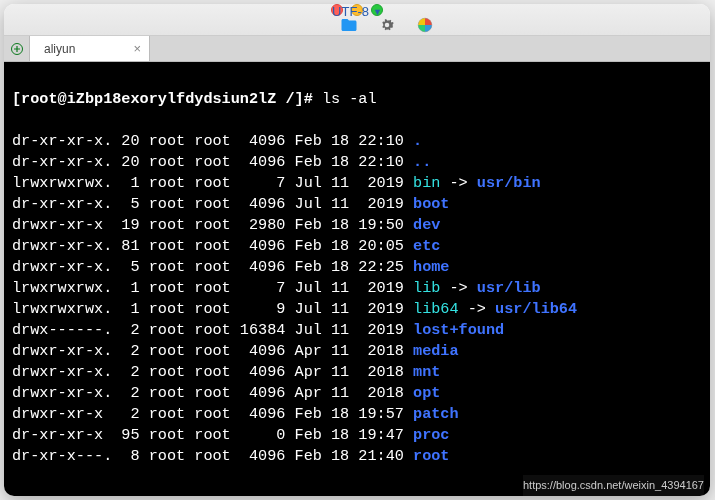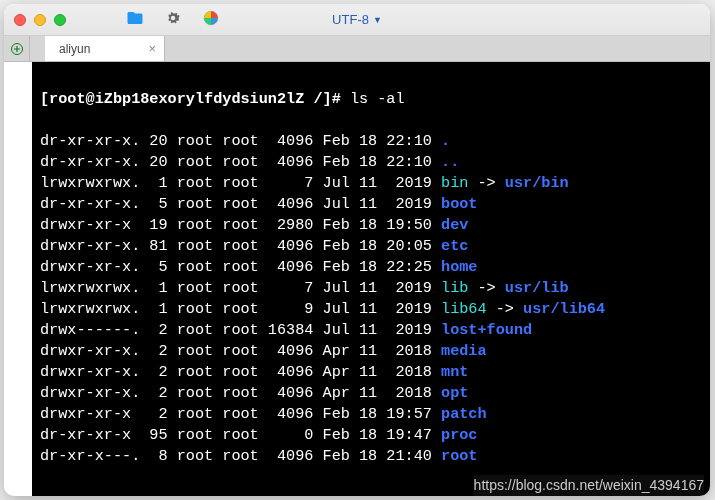--- a/index.html
+++ b/index.html
@@ -23,20 +23,21 @@
     flex-direction: column;
   }
   .titlebar {
     height: 32px;
     background: linear-gradient(#efefef,#e5e5e5);
     border-bottom: 1px solid #ccc;
     display: flex;
     align-items: center;
     padding: 0 10px;
     position: relative;
+    flex-direction: column;
   }
   .traffic {
     display: flex;
     gap: 8px;
   }
   .dot {
     width: 12px; height: 12px; border-radius: 50%;
   }
   .dot.red{background:#ff5f57;border:1px solid #e0443e;}
   .dot.yellow{background:#febc2e;border:1px solid #d79f22;}
@@ -78,50 +79,48 @@
   .tab {
     background:#fff;
     border-right:1px solid #bbb;
     padding:0 30px 0 14px;
     display:flex;
     align-items:center;
     font-size:12px;
     color:#444;
     position:relative;
     min-width:120px;
-    margin-left:15px;
   }
   .tab-close{
     position:absolute;right:8px;
     color:#888;font-size:13px;
   }
   .terminal {
     flex:1;
     background:#000;
     color:#fff;
     font-family: Menlo, Monaco, "Courier New", monospace;
     font-size:15.2px;
     line-height:21px;
     padding:6px 8px;
     overflow:hidden;
     white-space:pre;
     position:relative;
-    margin-left:28px;
   }
   .prompt-line{white-space:pre;}
   .host{color:#fff;font-weight:bold;}
   .row{white-space:pre;}
   .dir{font-weight:bold;}
   .sym{font-weight:normal;}
   .arrow{color:#fff;}
   .watermark{
     position:absolute;
     bottom:0;
     right:6px;
-    font-size:14px;
+    font-size:11px;
     color:#ccc;
     font-family:sans-serif;
     background:rgba(255,255,255,0.05);
   }
 </style>
 </head>
 <body>
 
 <div class="window">
 

